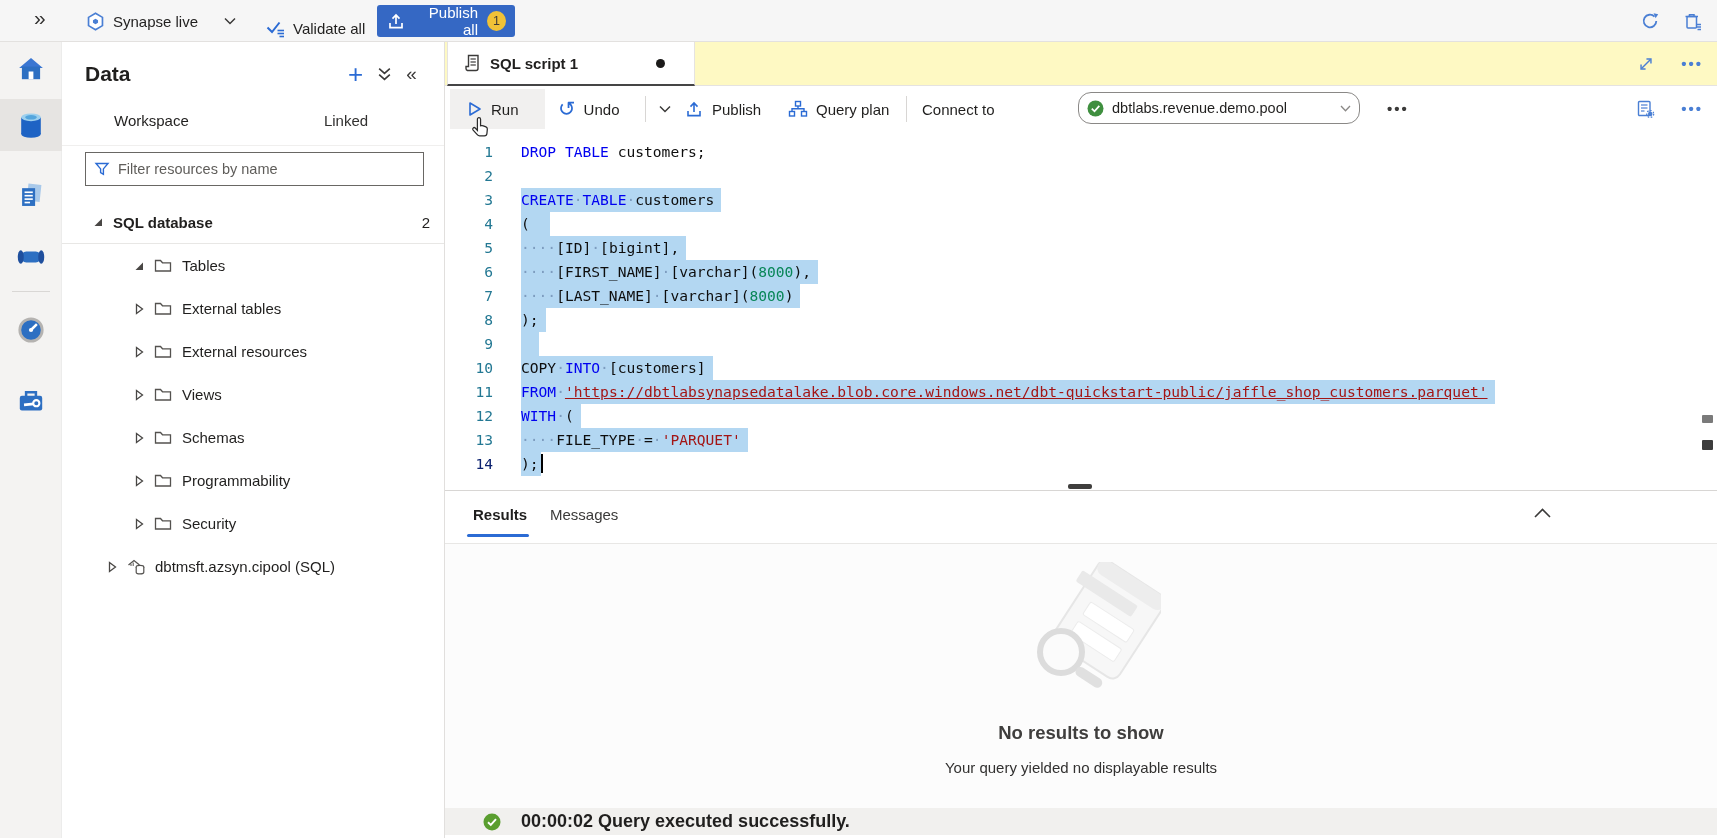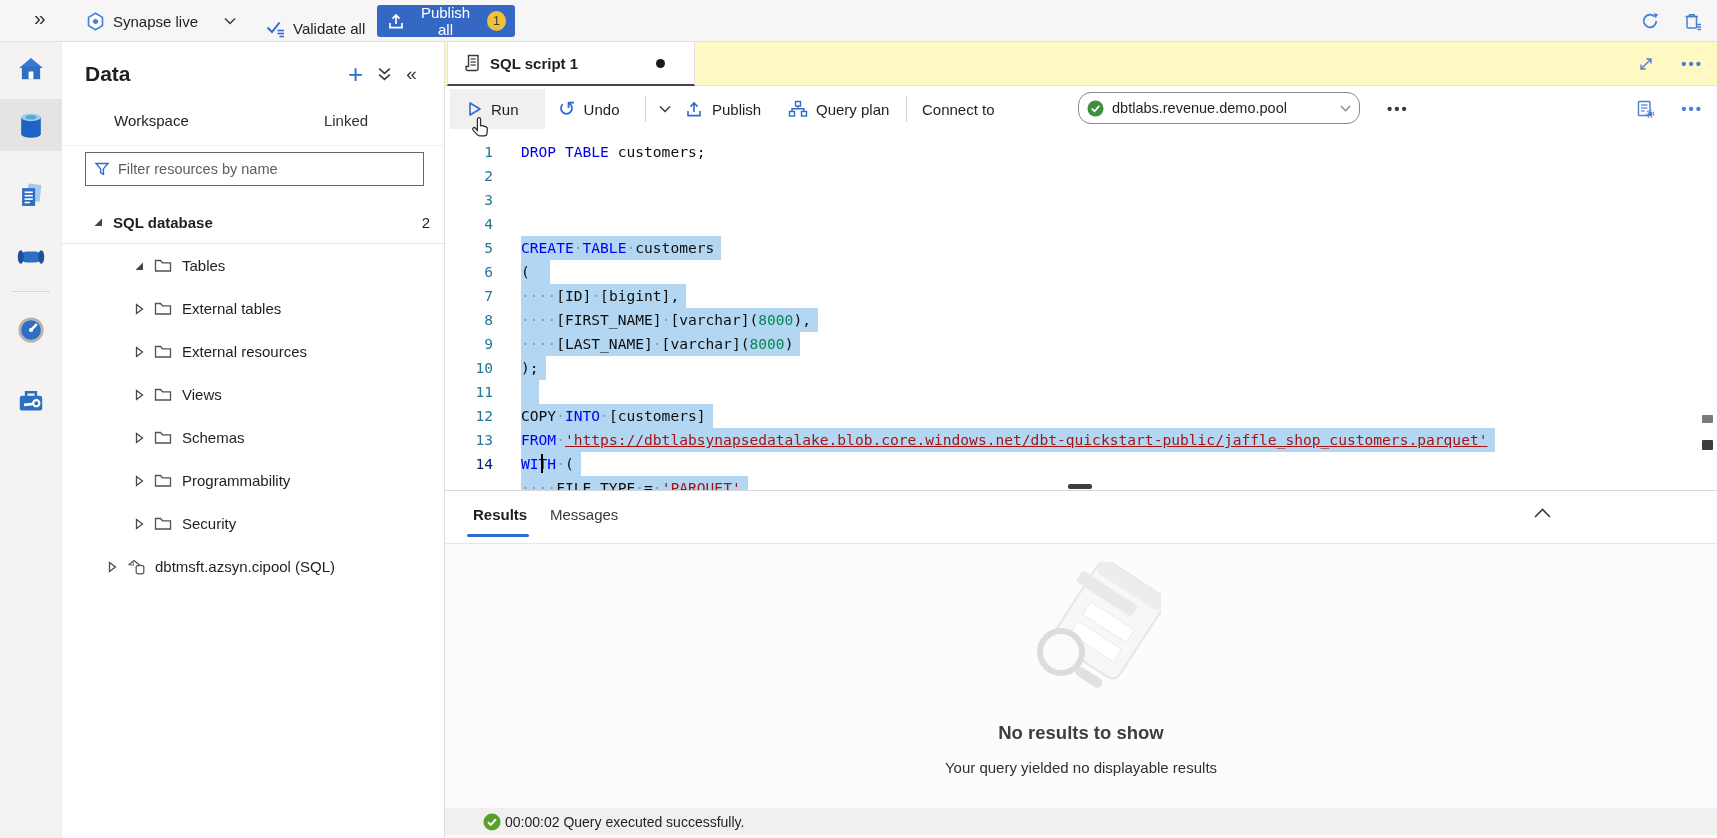--- a/index.html
+++ b/index.html
@@ -8,21 +8,21 @@
   .app { position:relative; width:1717px; height:838px; background:#fff; }
 
   
   .topbar { position:absolute; left:0; top:0; width:1717px; height:42px;
     background:#f6f6f6; border-bottom:1px solid #e3e1df; }
   .dbl-chev { position:absolute; left:34px; top:6px; font-size:21px; color:#323130; cursor:pointer; }
   .mode { position:absolute; left:86px; top:0; height:42px; display:flex; align-items:center; gap:8px; cursor:pointer; }
   .mode-label { font-size:15px; }
   .validate { position:absolute; left:265px; top:14px; height:28px; display:flex; align-items:center; gap:7px; cursor:pointer; font-size:15px;justify-content:flex-end; }
   .publish-all { position:absolute; left:377px; top:5px; width:138px; height:32px; border:none; border-radius:3px;
-    background:#3568c4; color:#fff; font-size:15px; font-family:inherit; display:flex; align-items:center; gap:7px; padding:0 9px; cursor:pointer; }
+    background:#3568c4; color:#fff; font-size:15px; font-family:inherit; display:flex; align-items:center; gap:7px; padding:0 9px; cursor:pointer;text-align:right; }
   .publish-all .badge { margin-left:2px; width:20px; height:20px; border-radius:50%; background:#f0c237; color:#403c36;
     font-size:12.5px; display:flex; align-items:center; justify-content:center; }
   .tb-right { position:absolute; right:14px; top:0; height:42px; display:flex; align-items:center; gap:22px; }
 
   
   .rail { position:absolute; left:0; top:42px; width:62px; height:796px; background:#f4f3f2; border-right:1px solid #ececeb; }
   .rail-item { position:absolute; left:0; width:62px; height:52px; display:flex; align-items:center; justify-content:center; cursor:pointer; }
   .rail-item.selected { background:#e6e4e2; }
   .rail-divider { position:absolute; left:12px; width:38px; border-top:1px solid #d9d7d5; }
 
@@ -72,21 +72,21 @@
   .toolbar-right { position:absolute; right:14px; top:0; height:46px; display:flex; align-items:center; gap:26px; }
   .hand-cursor { position:absolute; left:25px; top:30px; z-index:30; }
 
   
   .editor { position:absolute; left:0; top:90px; width:100%; height:358px; background:#fff; padding-top:8px; overflow:hidden; }
   .code-line { display:flex; height:24px; line-height:24px; font-family:"DejaVu Sans Mono", monospace; font-size:14.6px; white-space:pre; }
   .gutter { width:48px; text-align:right; color:#237893; flex:none; }
   .gutter.active { color:#0b216f; }
   .code-content { margin-left:28px; display:flex; }
   .selwrap { display:inline-block; height:24px; }
-  .selwrap.sel { background:#b3d7f2; padding-right:7px;margin-top:48px; }
+  .selwrap.sel { background:#b3d7f2; padding-right:7px; }
   .tk.kw { color:#0000f0; } .tk.pl { color:#0d0d0d; } .tk.num { color:#098658; }
   .tk.str { color:#a31515; } .tk.link { text-decoration:underline; }
   .tk.ws { color:#7d9cbf; } .tk.sp { color:#0d0d0d; }
   .caret { display:inline-block; width:2px; height:19px; background:#000; margin-top:2px; }
   .ov-mark { position:absolute; width:11px; border-radius:1px; }
 
   .splitter-grip { position:absolute; left:623px; top:442px; width:24px; height:5px; background:#3f3e3d; border-radius:2px; cursor:row-resize; z-index:5; }
 
   
   .results-header { position:absolute; left:0; top:448px; width:100%; height:53px; background:#fff; border-top:1px solid #d8d6d4; }
@@ -94,21 +94,21 @@
   .rtab.results { left:28px; font-weight:bold; }
   .rtab.messages { left:105px; color:#3b3a39; }
   .rtab-underline { position:absolute; left:22px; top:43px; width:62px; height:3px; background:#2b6bd4; border-radius:2px; }
   .collapse-up { position:absolute; right:165px; top:16px; cursor:pointer; }
   .results-body { position:absolute; left:0; top:501px; width:100%; height:281px; background:#fcfcfc; border-top:1px solid #e8e7e5; }
   .empty-illustration { position:absolute; left:566px; top:18px; }
   .empty-title { position:absolute; left:0; top:178px; width:1272px; text-align:center; font-size:18.5px; font-weight:bold; color:#3f3e3d; }
   .empty-sub { position:absolute; left:0; top:215px; width:1272px; text-align:center; font-size:15px; color:#323130; }
 
   .statusbar { position:absolute; left:0; top:766px; width:100%; height:27px; background:#f1f0ee; display:flex; align-items:center; }
-  .statusbar .stext { font-size:14px; margin-left:4px; }
+  .statusbar .stext { font-size:18px; margin-left:20px;font-weight:bold; }
   .status-icon { margin-left:38px; display:flex; }
 
   svg { display:block; }
 </style>
 </head>
 <body>
 
 <div class="app">
 
   <header class="topbar">

